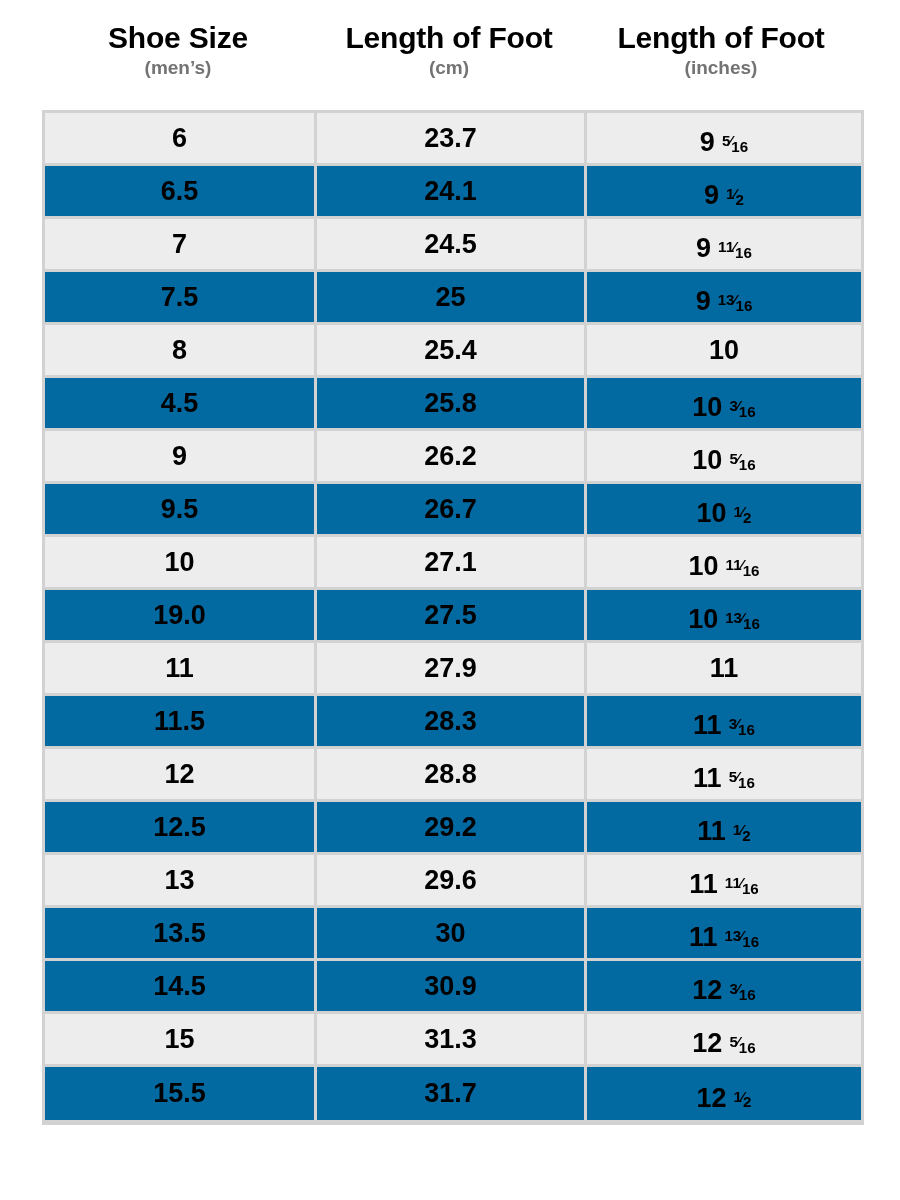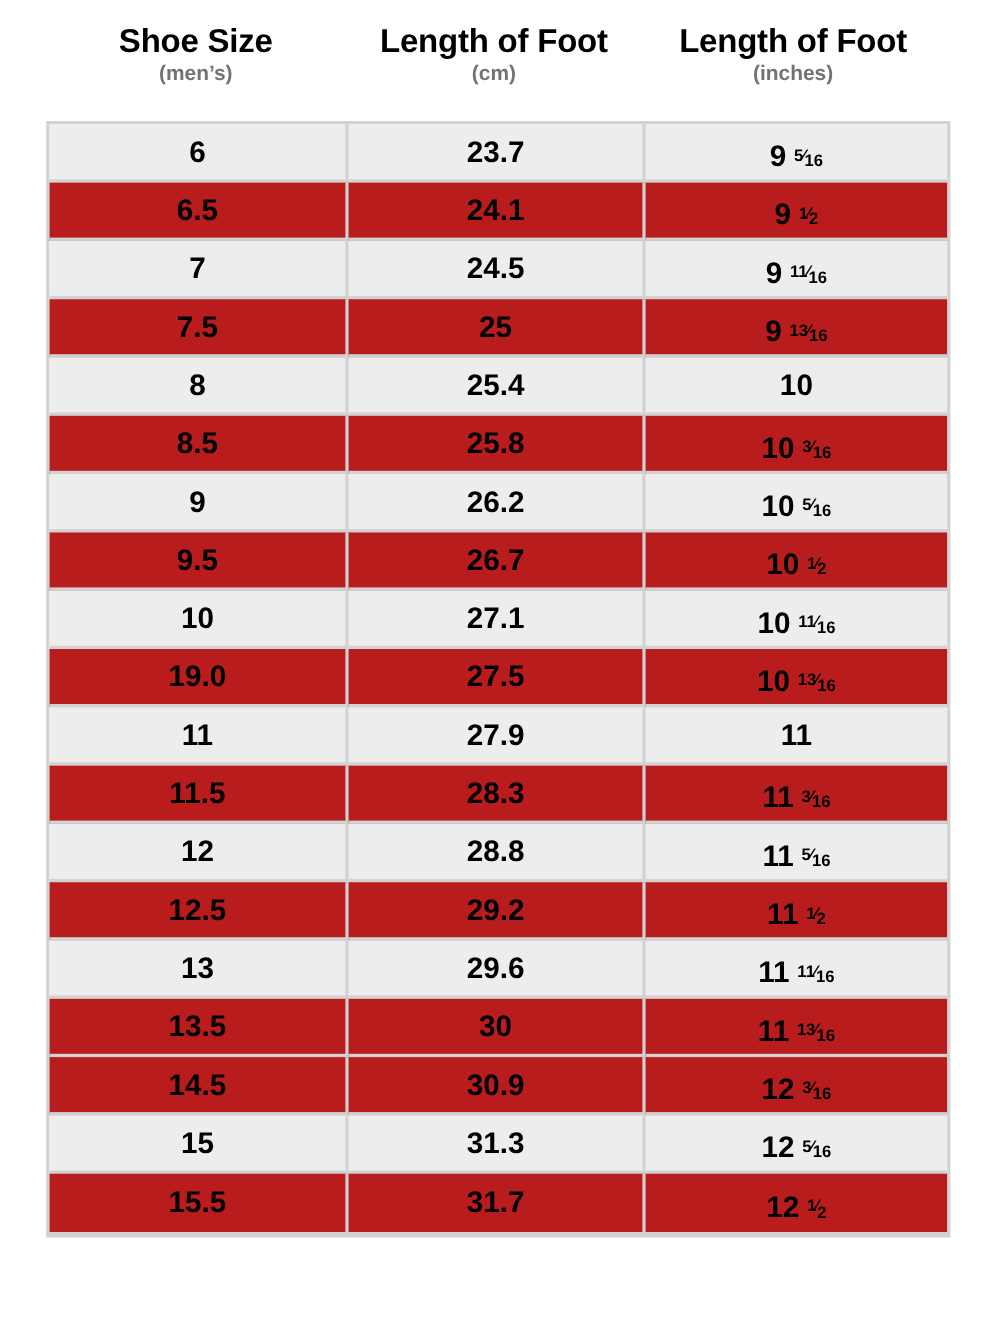--- a/index.html
+++ b/index.html
@@ -86,21 +86,21 @@
     height: 53px;
     text-align: center;
     vertical-align: middle;
     font-size: 27px;
     font-weight: bold;
     color: #000000;
     border-right: 3px solid #d2d2d2;
     border-bottom: 3px solid #d2d2d2;
     padding: 0;
     box-sizing: border-box;
-    background: #b91c1c;
+    background: #0369a1;
   }
   .size-table td:last-child {
     border-right: none;
   }
   .size-table tr:last-child td {
     border-bottom: none;
   }
   .size-table tr.shaded td {
     background: #ededed;
   }
@@ -195,21 +195,21 @@
             </span></td>
         </tr>
         <tr class="shaded">
           <td>8</td>
           <td>25.4</td>
           <td><span class="val">
               <span class="whole">10</span>
             </span></td>
         </tr>
         <tr>
-          <td>8.5</td>
+          <td>4.5</td>
           <td>25.8</td>
           <td><span class="val">
               <span class="whole">10</span>
               <span class="frac"><span class="num">3</span><span class="slash">⁄</span><span class="den">16</span></span>
             </span></td>
         </tr>
         <tr class="shaded">
           <td>9</td>
           <td>26.2</td>
           <td><span class="val">

